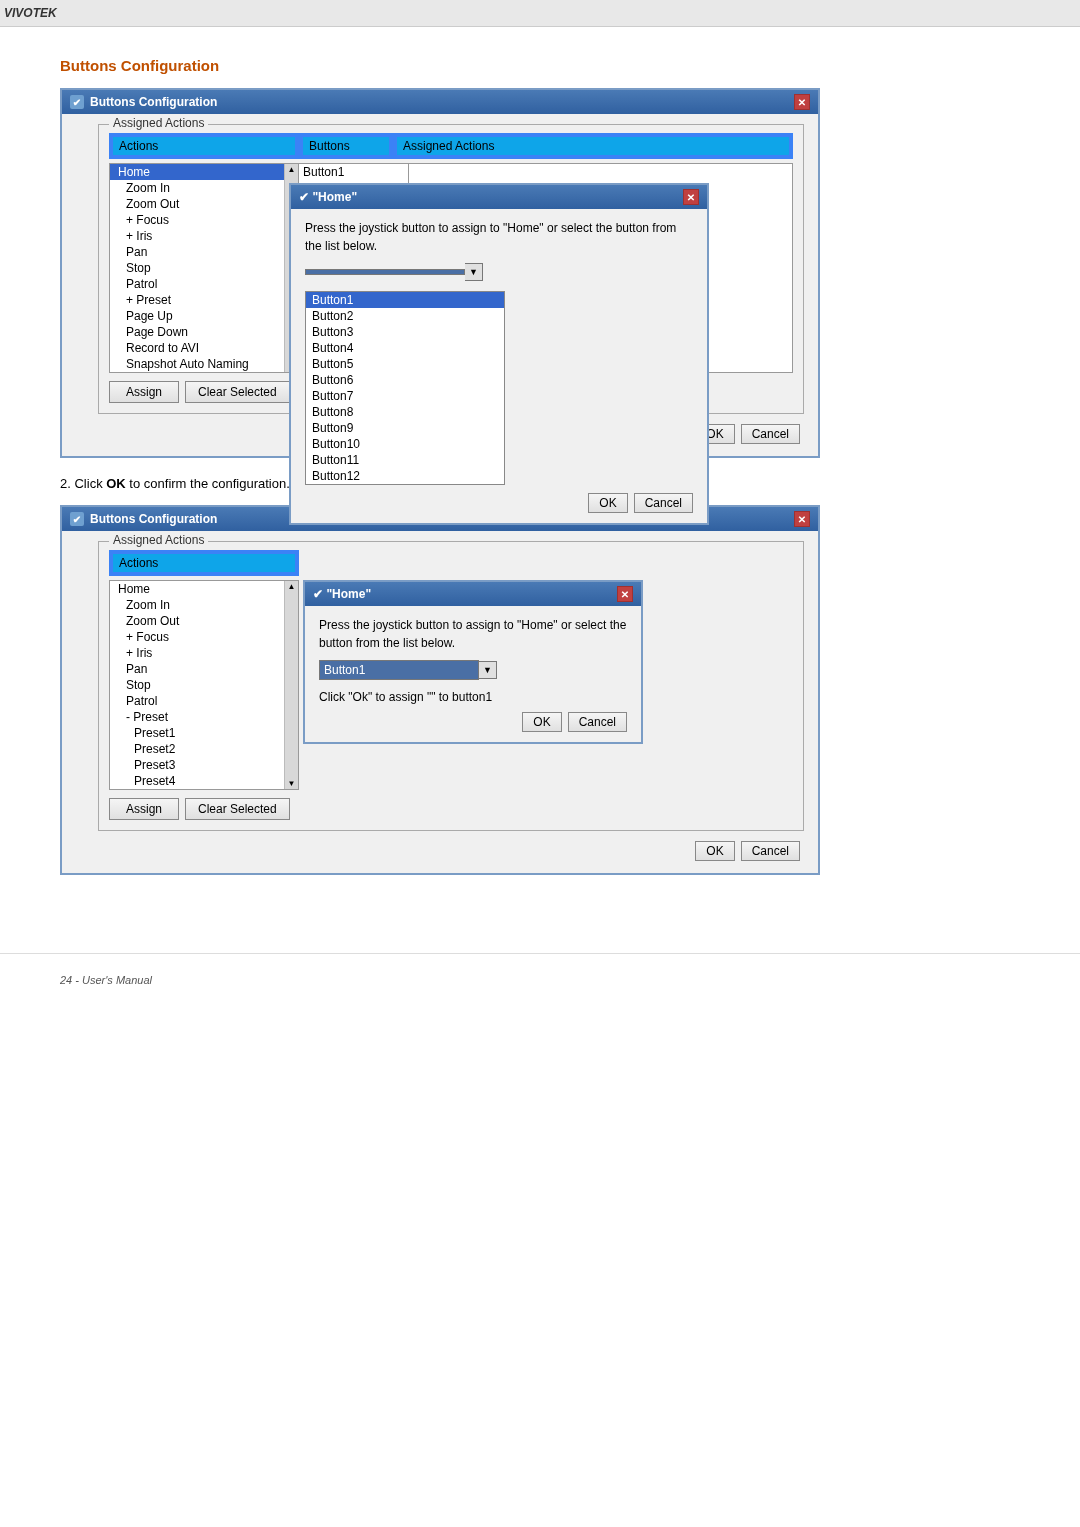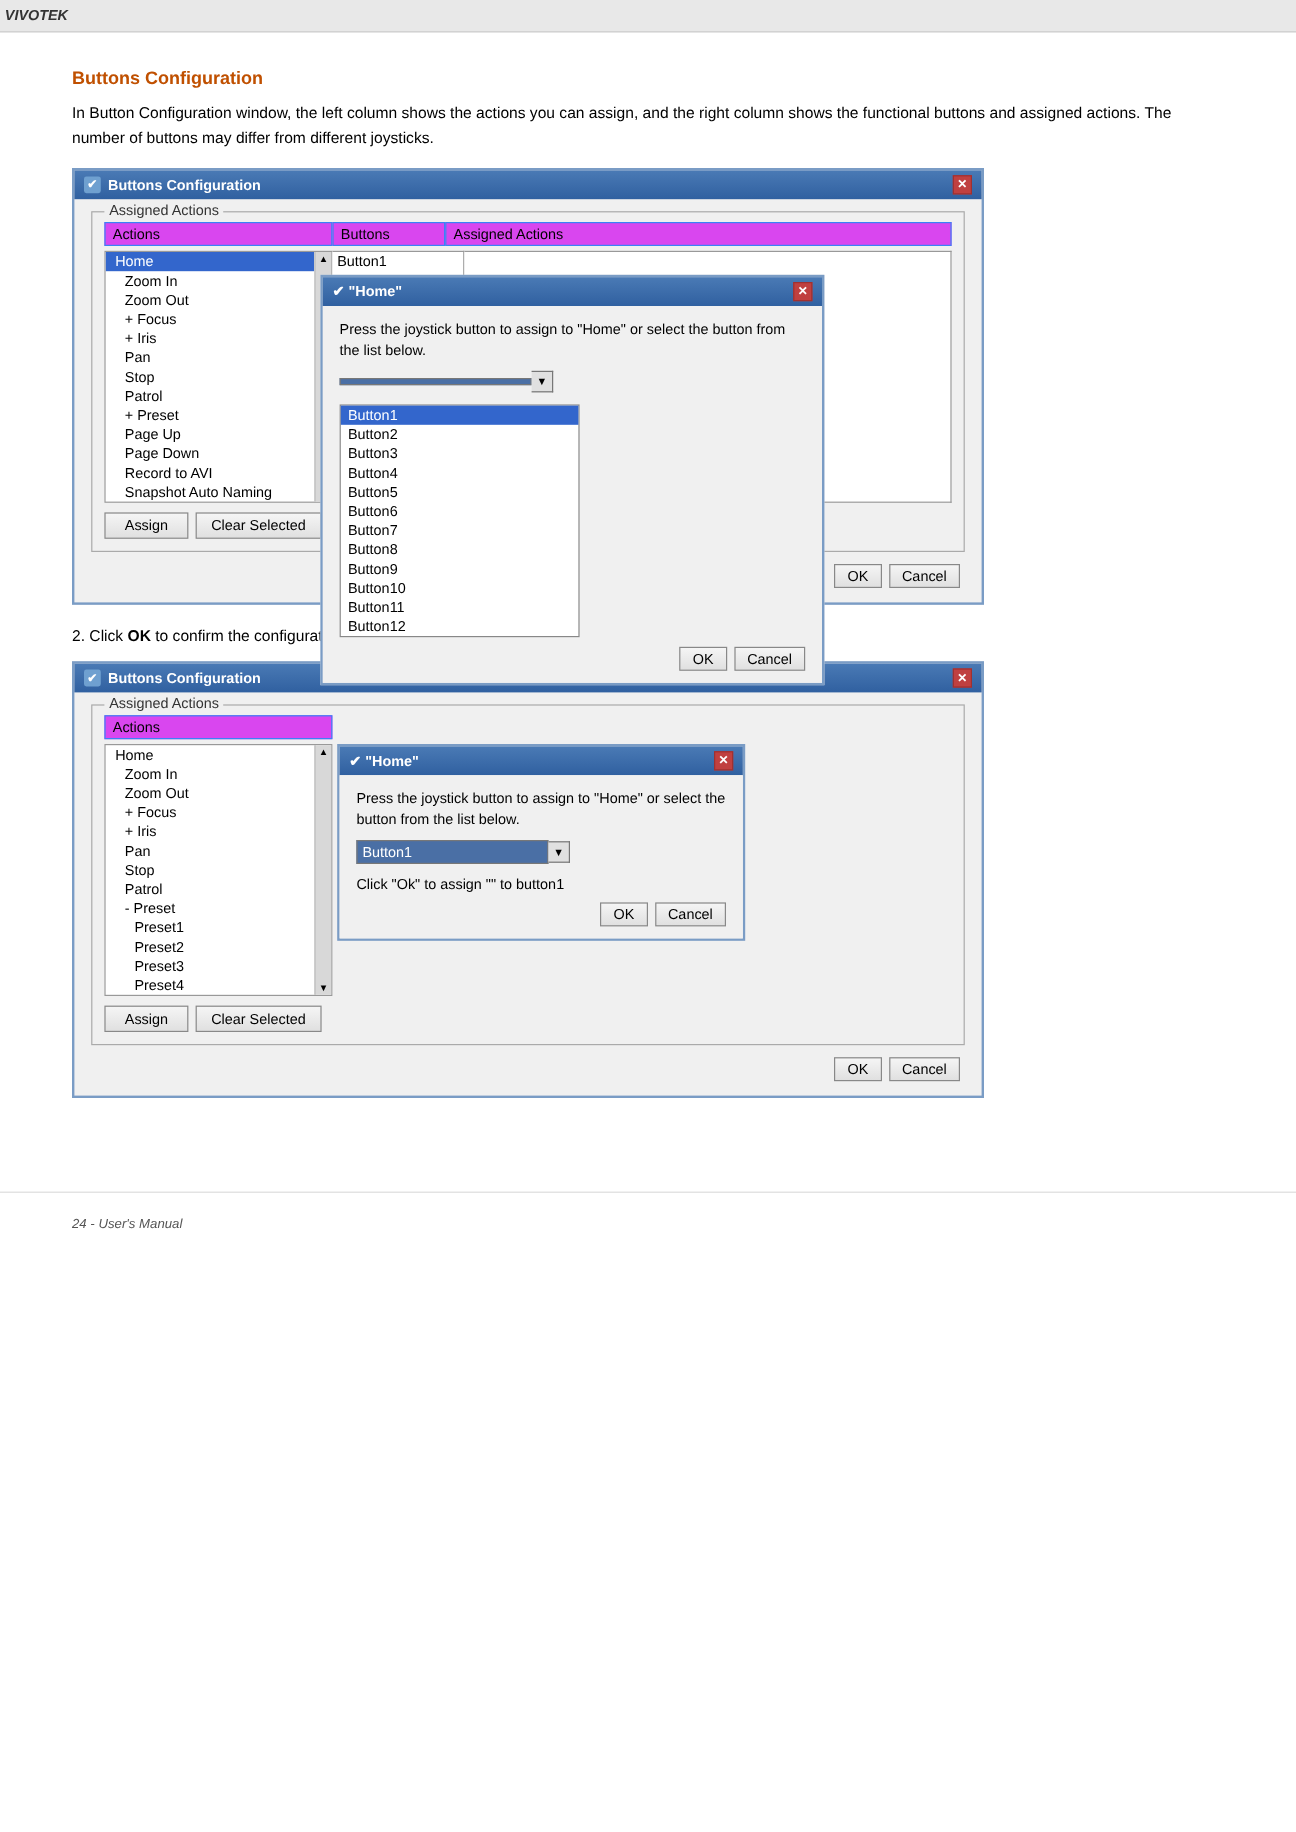--- a/index.html
+++ b/index.html
@@ -88,20 +88,21 @@
       height: 16px;
       font-size: 10px;
       display: flex;
       align-items: center;
       justify-content: center;
       cursor: pointer;
       font-weight: bold;
     }
     .dialog-body {
       padding: 10px 14px 12px 14px;
+      margin-left: 22px;
     }
     .assigned-actions-group {
       border: 1px solid #aaa;
       padding: 8px 10px 10px 10px;
       margin-bottom: 10px;
       position: relative;
     }
     .assigned-actions-label {
       position: absolute;
       top: -9px;
@@ -112,22 +113,22 @@
       color: #333;
     }
     .columns-header {
       display: flex;
       gap: 0;
       margin-bottom: 4px;
     }
     .col-header {
       font-size: 12px;
       font-weight: normal;
-      background: #d946ef;
-      border: 1px solid #3b82f6;
+      background: #0ea5e9;
+      border: 4px solid #3b82f6;
       padding: 2px 6px;
     }
     .col-actions-header { width: 190px; }
     .col-buttons-header { width: 94px; }
     .col-assigned-header { flex: 1; }
     .columns-body {
       display: flex;
       gap: 0;
     }
     .actions-list-item {
@@ -304,21 +305,20 @@
 <body>
 
 <div class="top-bar">
   <span>VIVOTEK</span>
 </div>
 
 <div class="page-content">
 
   <div class="section-title">Buttons Configuration</div>
 
-  <div class="description">In Button Configuration window, the left column shows the actions you can assign, and the right column shows the functional buttons and assigned actions. The number of buttons may differ from different joysticks.</div>
 
 
   <div class="dialog-window">
     <div class="dialog-titlebar">
       <div class="dialog-titlebar-left">
         <div class="titlebar-icon">✔</div>
         <span>Buttons Configuration</span>
       </div>
       <div class="titlebar-close">✕</div>
     </div>

